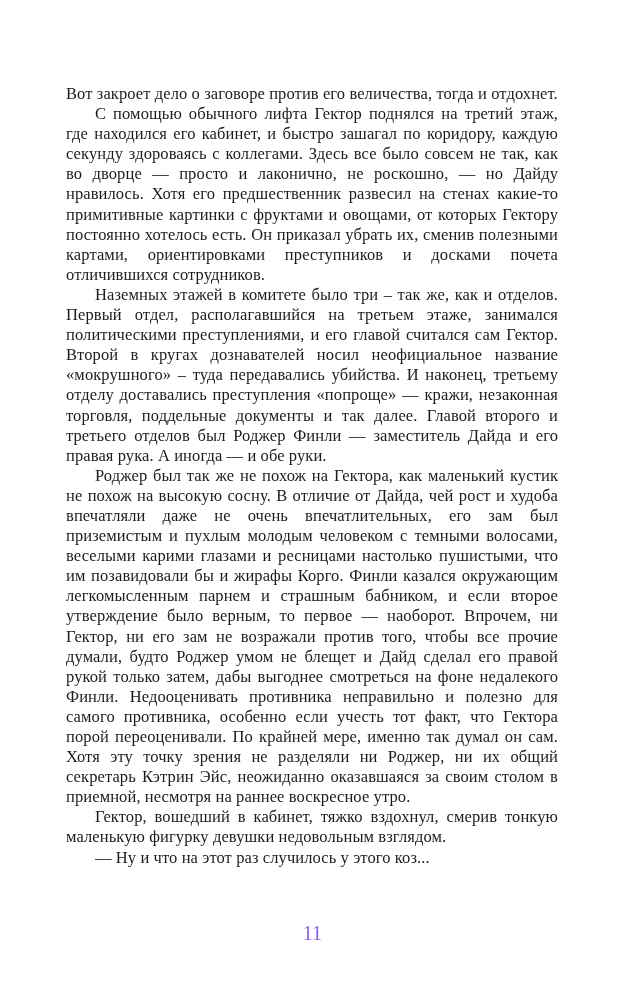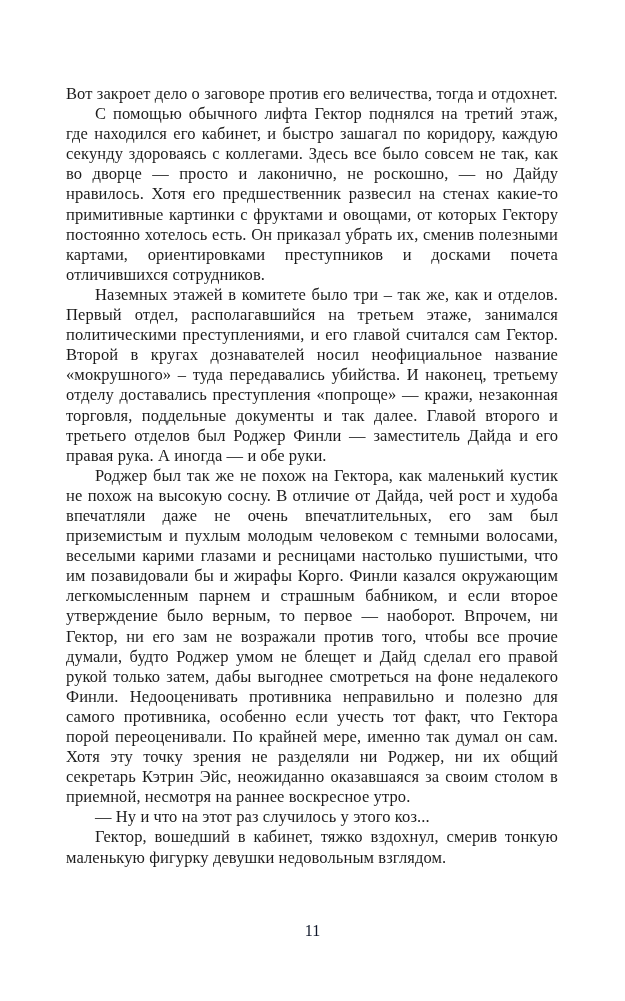--- a/index.html
+++ b/index.html
@@ -35,30 +35,30 @@
   }
   .text-block p.no-indent {
     text-indent: 0;
   }
   .page-number {
     position: absolute;
     top: 922px;
     left: 0;
     width: 100%;
     text-align: center;
-    font-size: 16px;
-    color: #0f172a;
+    font-size: 20px;
+    color: #8b5cf6;
   }
 </style>
 </head>
 <body>
 
 <div class="page">
   <div class="text-block">
     <p class="no-indent">Вот закроет дело о заговоре против его величества, тогда и отдохнет.</p>
     <p>С помощью обычного лифта Гектор поднялся на третий этаж, где находился его кабинет, и быстро зашагал по коридору, каждую секунду здороваясь с коллегами. Здесь все было совсем не так, как во дворце — просто и лаконично, не роскошно, — но Дайду нравилось. Хотя его предшественник развесил на стенах какие-то примитивные картинки с фруктами и овощами, от которых Гектору постоянно хотелось есть. Он приказал убрать их, сменив полезными картами, ориентировками преступников и досками почета отличившихся сотрудников.</p>
     <p>Наземных этажей в комитете было три – так же, как и отделов. Первый отдел, располагавшийся на третьем этаже, занимался политическими преступлениями, и его главой считался сам Гектор. Второй в кругах дознавателей носил неофициальное название «мокрушного» – туда передавались убийства. И наконец, третьему отделу доставались преступления «попроще» — кражи, незаконная торговля, поддельные документы и так далее. Главой второго и третьего отделов был Роджер Финли — заместитель Дайда и его правая рука. А иногда — и обе руки.</p>
     <p>Роджер был так же не похож на Гектора, как маленький кустик не похож на высокую сосну. В отличие от Дайда, чей рост и худоба впечатляли даже не очень впечатлительных, его зам был приземистым и пухлым молодым человеком с темными волосами, веселыми карими глазами и ресницами настолько пушистыми, что им позавидовали бы и жирафы Корго. Финли казался окружающим легкомысленным парнем и страшным бабником, и если второе утверждение было верным, то первое — наоборот. Впрочем, ни Гектор, ни его зам не возражали против того, чтобы все прочие думали, будто Роджер умом не блещет и Дайд сделал его правой рукой только затем, дабы выгоднее смотреться на фоне недалекого Финли. Недооценивать противника неправильно и полезно для самого противника, особенно если учесть тот факт, что Гектора порой переоценивали. По крайней мере, именно так думал он сам. Хотя эту точку зрения не разделяли ни Роджер, ни их общий секретарь Кэтрин Эйс, неожиданно оказавшаяся за своим столом в приемной, несмотря на раннее воскресное утро.</p>
+    <p>Гектор, вошедший в кабинет, тяжко вздохнул, смерив тонкую маленькую фигурку девушки недовольным взглядом.</p>
     <p>— Ну и что на этот раз случилось у этого коз...</p>
-    <p>Гектор, вошедший в кабинет, тяжко вздохнул, смерив тонкую маленькую фигурку девушки недовольным взглядом.</p>
   </div>
   <div class="page-number">11</div>
 </div>
 
 </body></html>

